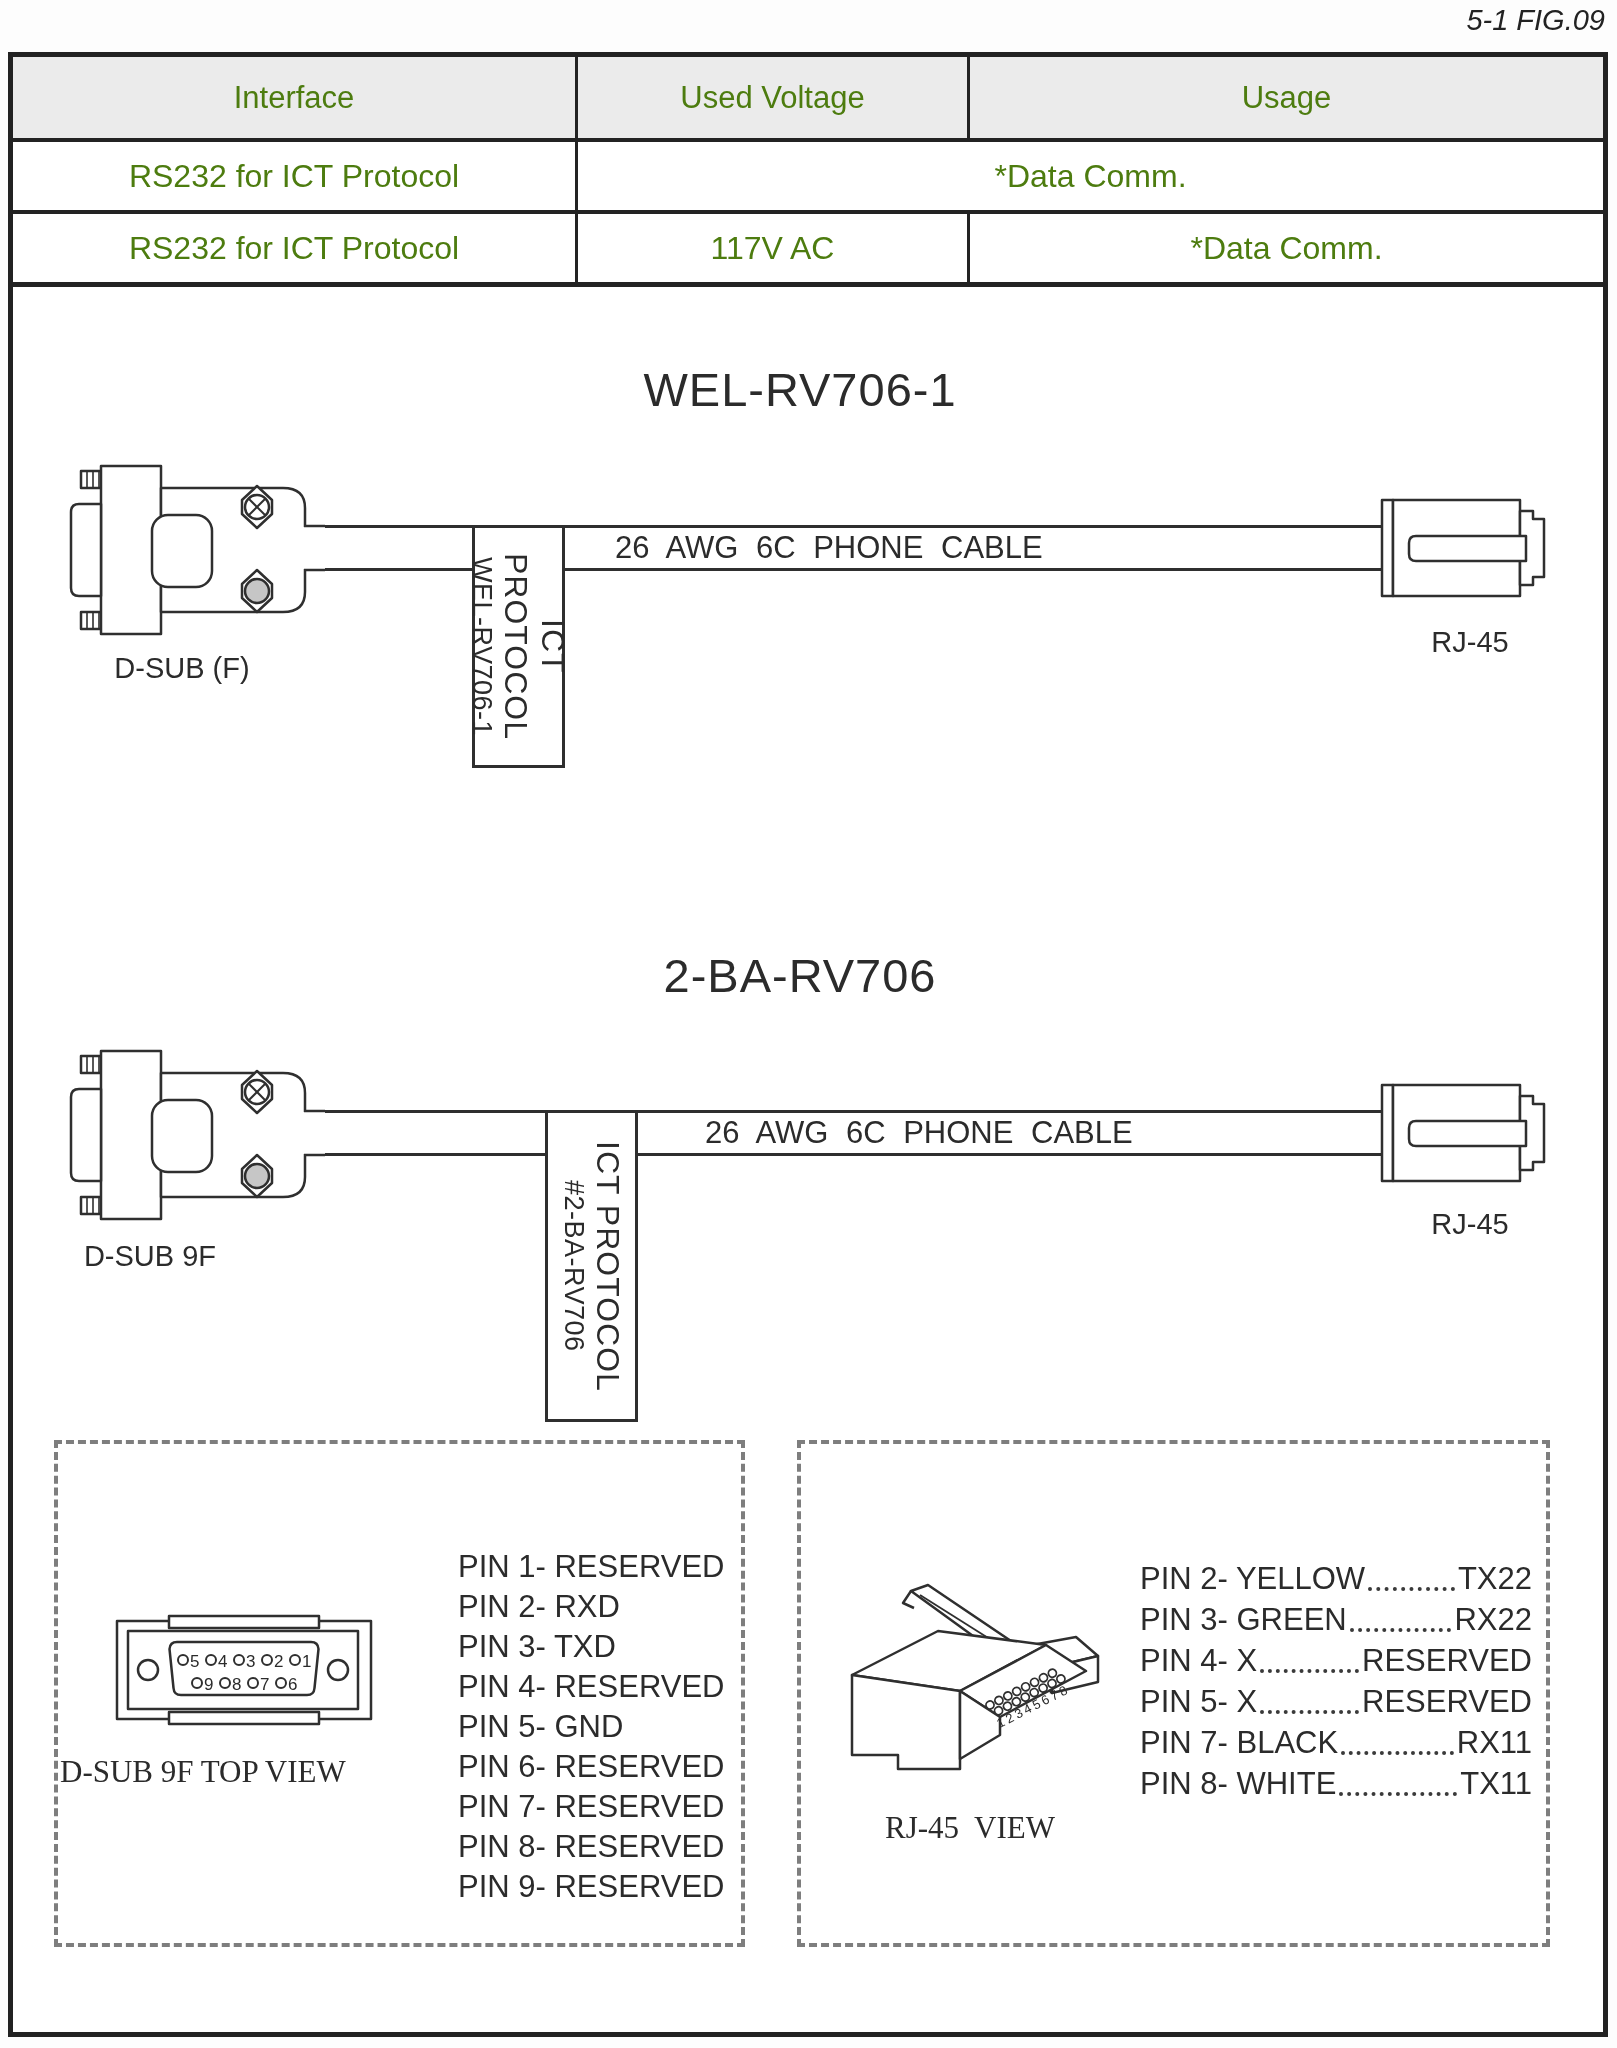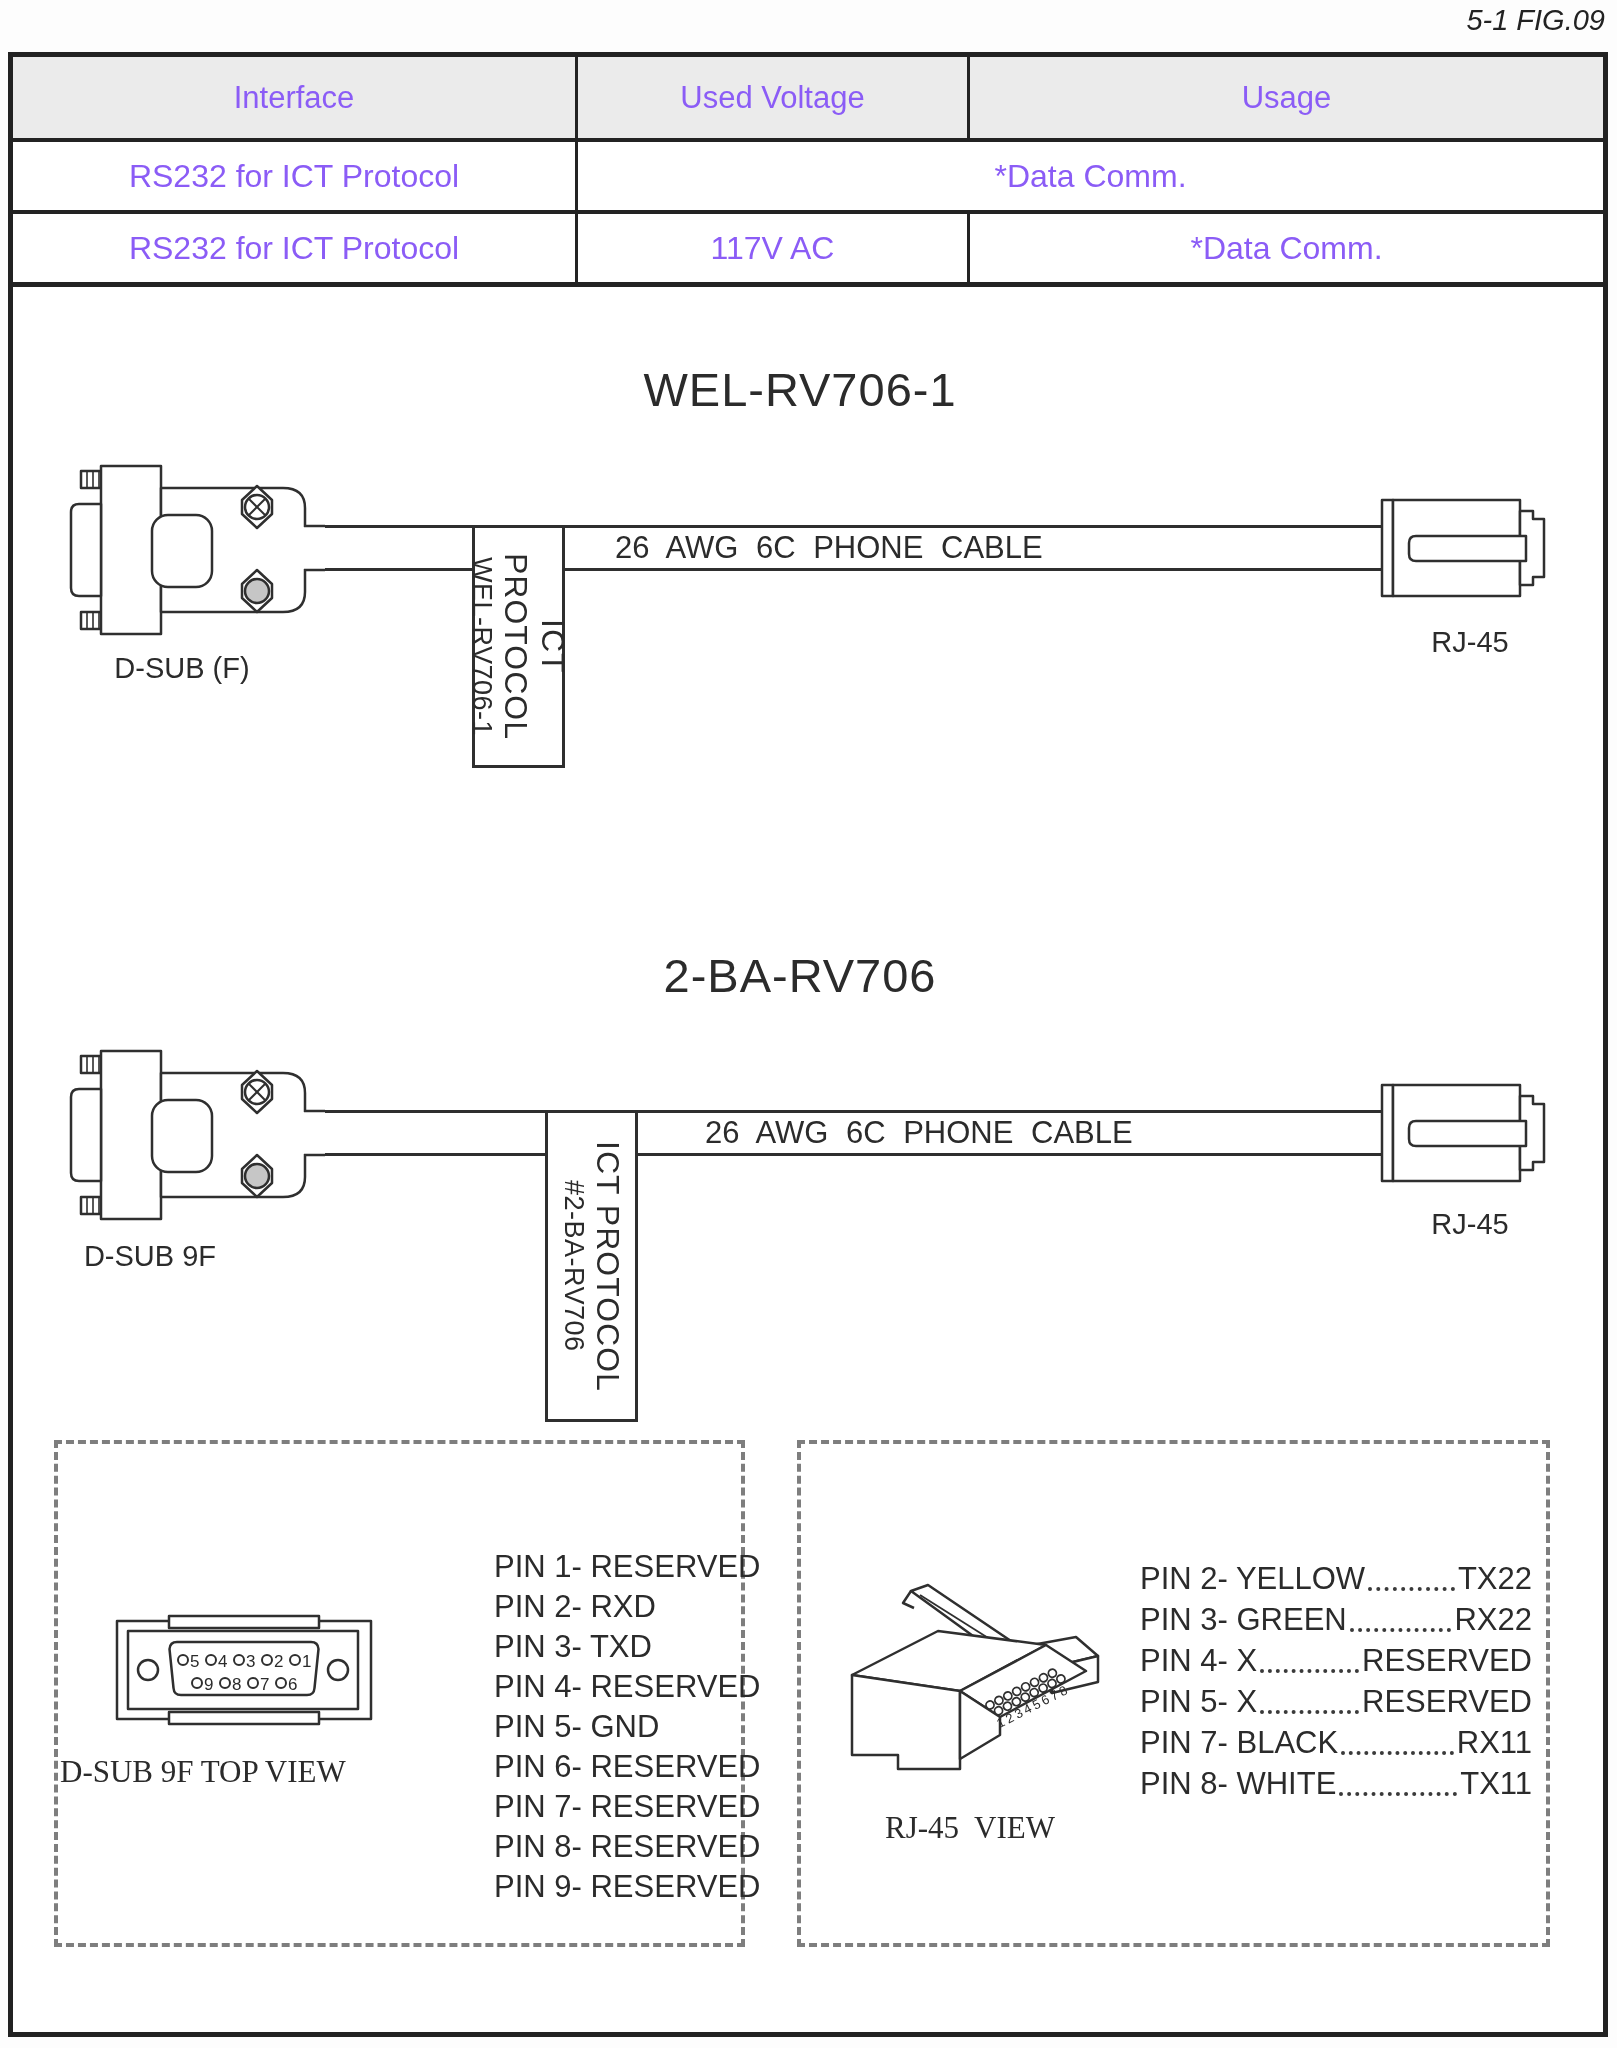--- a/index.html
+++ b/index.html
@@ -25,21 +25,21 @@
     background:#ffffff;
   }
   
   .spec-table{left:0;top:0;width:100%;border-bottom:5px solid #232323;}
   .t-row{display:flex;width:100%;box-sizing:border-box;}
   .t-row.header{height:85px;background:#ebebeb;border-bottom:4px solid #232323;}
   .t-row.r1{height:72px;border-bottom:4px solid #232323;background:#fff;}
   .t-row.r2{height:68px;background:#fff;}
   .t-cell{
     display:flex;align-items:center;justify-content:center;
-    box-sizing:border-box;font-size:32px;color:#8b5cf6;
+    box-sizing:border-box;font-size:32px;color:#4d7c0f;
   }
   .t-cell.c1{width:565px;border-right:3px solid #232323;}
   .t-cell.c2{width:392px;border-right:3px solid #232323;}
   .t-cell.c3{flex:1;}
   .t-row.header .t-cell{font-size:31px;}
   
   .sec-title{
     left:0;width:1600px;text-align:center;
     font-size:47px;letter-spacing:1px;color:#2b2b2b;
   }
@@ -88,21 +88,21 @@
   .panel-left{left:54px;top:1440px;width:691px;height:507px;}
   .panel-right{left:797px;top:1440px;width:753px;height:507px;}
   .panel-caption{
     font-size:31px;color:#2b2b2b;text-align:center;white-space:pre;font-family:Liberation Serif, serif;
   }
   .dsubtop-svg{left:115px;top:1614px;z-index:4;}
   .dsub-caption{left:60px;top:1754px;width:280px;}
   .rj3d-svg{left:838px;top:1583px;z-index:4;}
   .rj45-caption{left:845px;top:1810px;width:250px;}
   
-  .pins-left{left:458px;top:1547px;font-size:31px;line-height:40px;color:#2b2b2b;margin-left:36px;}
+  .pins-left{left:458px;top:1547px;font-size:31px;line-height:40px;color:#2b2b2b;}
   .pins-right{left:1140px;top:1558px;width:392px;font-size:31px;line-height:41px;color:#2b2b2b;}
   .pin-row{display:flex;height:41px;}
   .pin-row .leader{
     flex:1;border-bottom:4px dotted #3a3a3a;
     align-self:flex-end;margin:0 3px 8px 3px;min-width:24px;
   }
   .pin-row .pname{white-space:nowrap;}
   .pin-row .pval{white-space:nowrap;}
   svg text{font-family:"Liberation Sans", sans-serif;fill:#2b2b2b;}
 </style>

